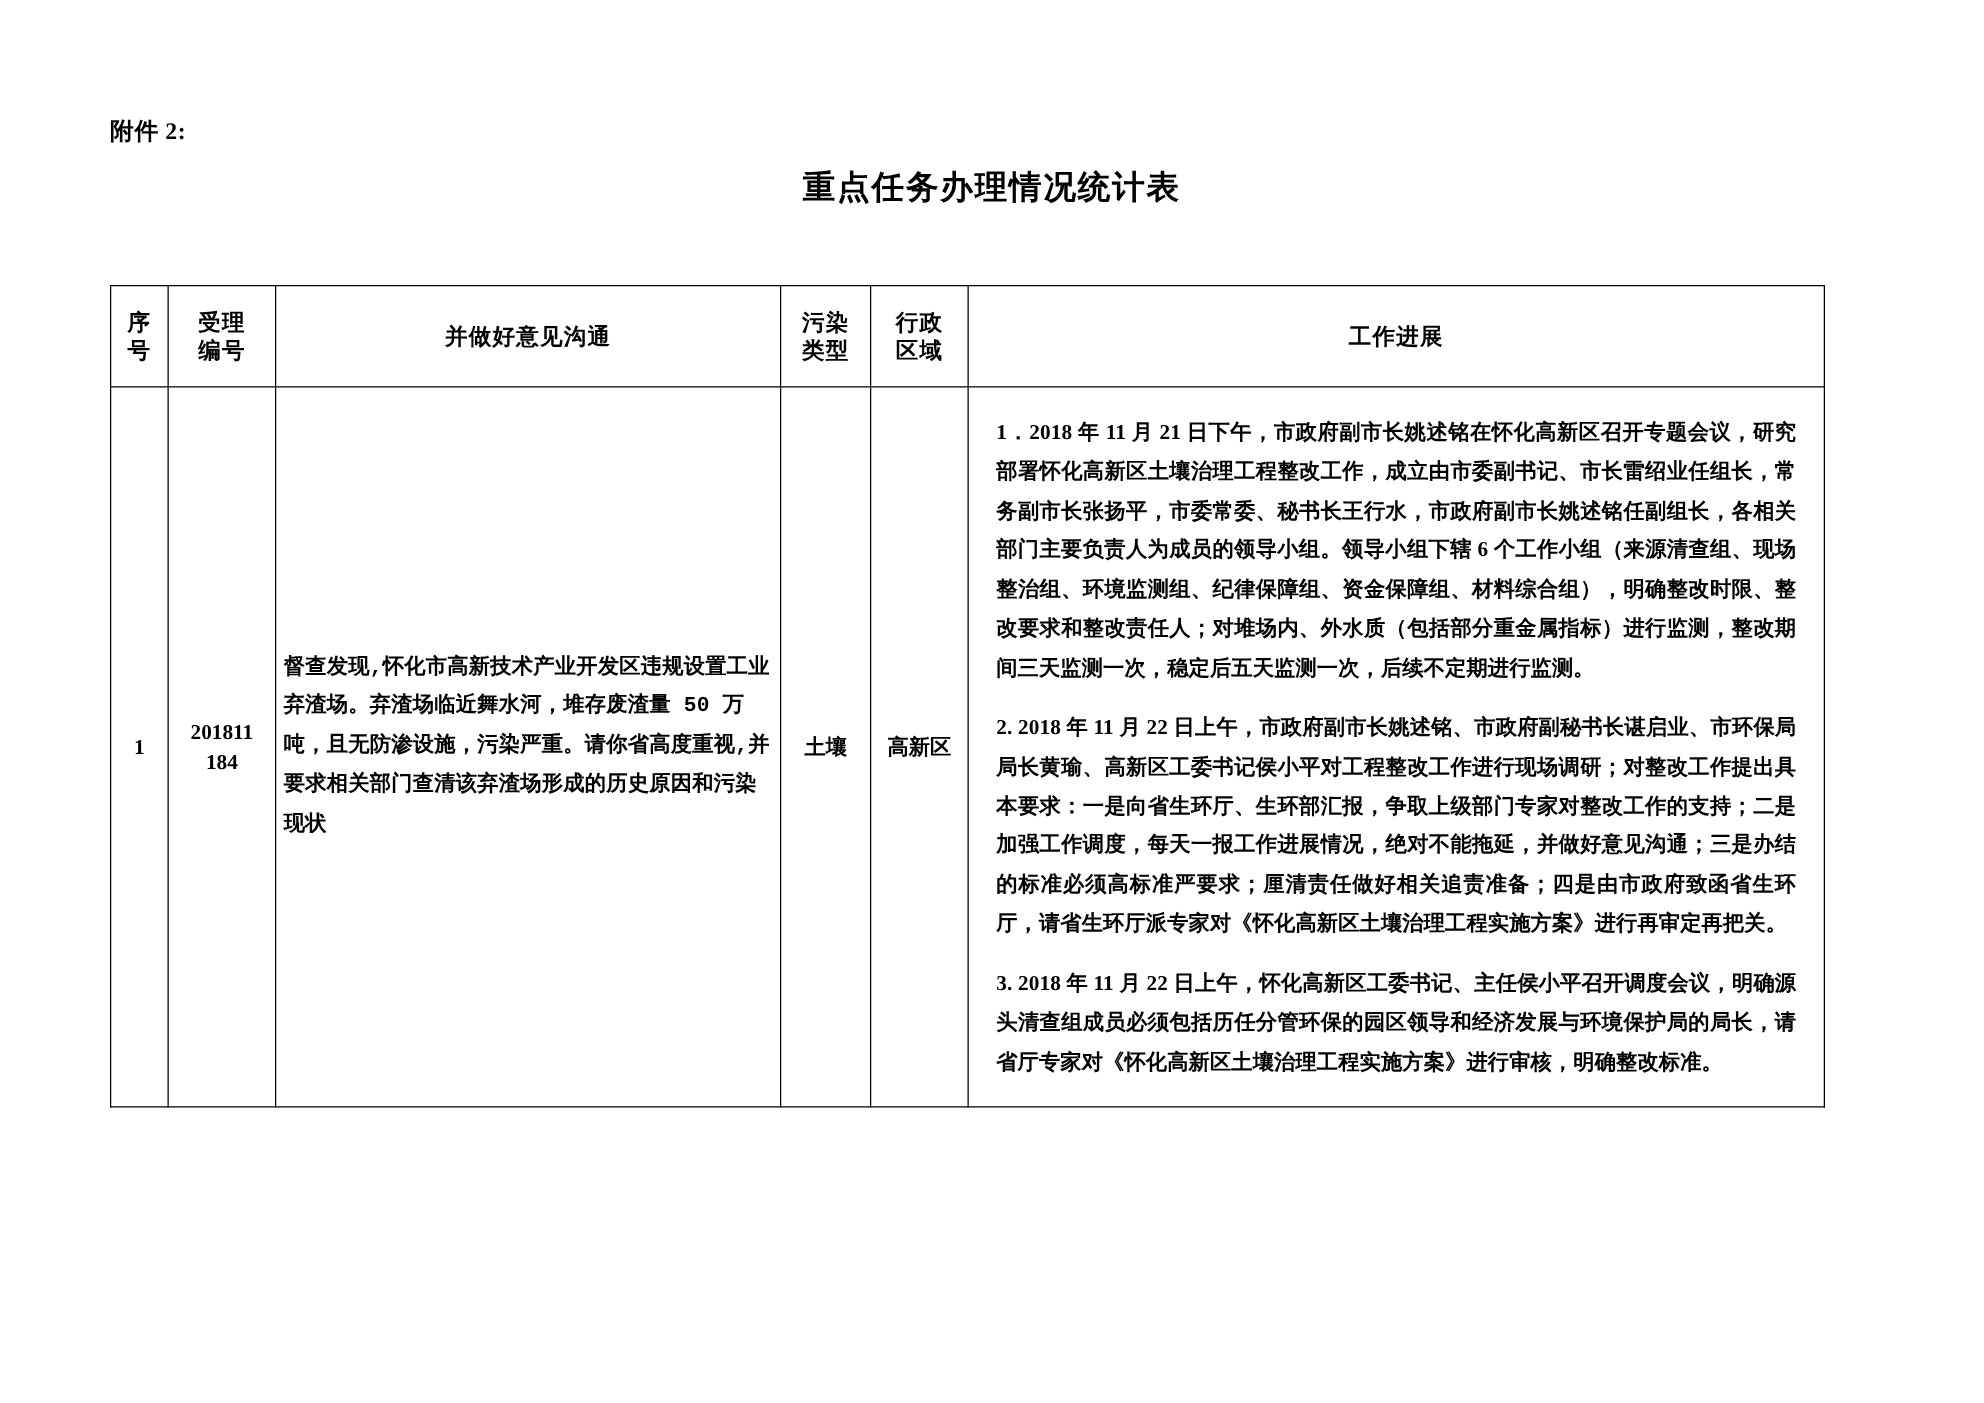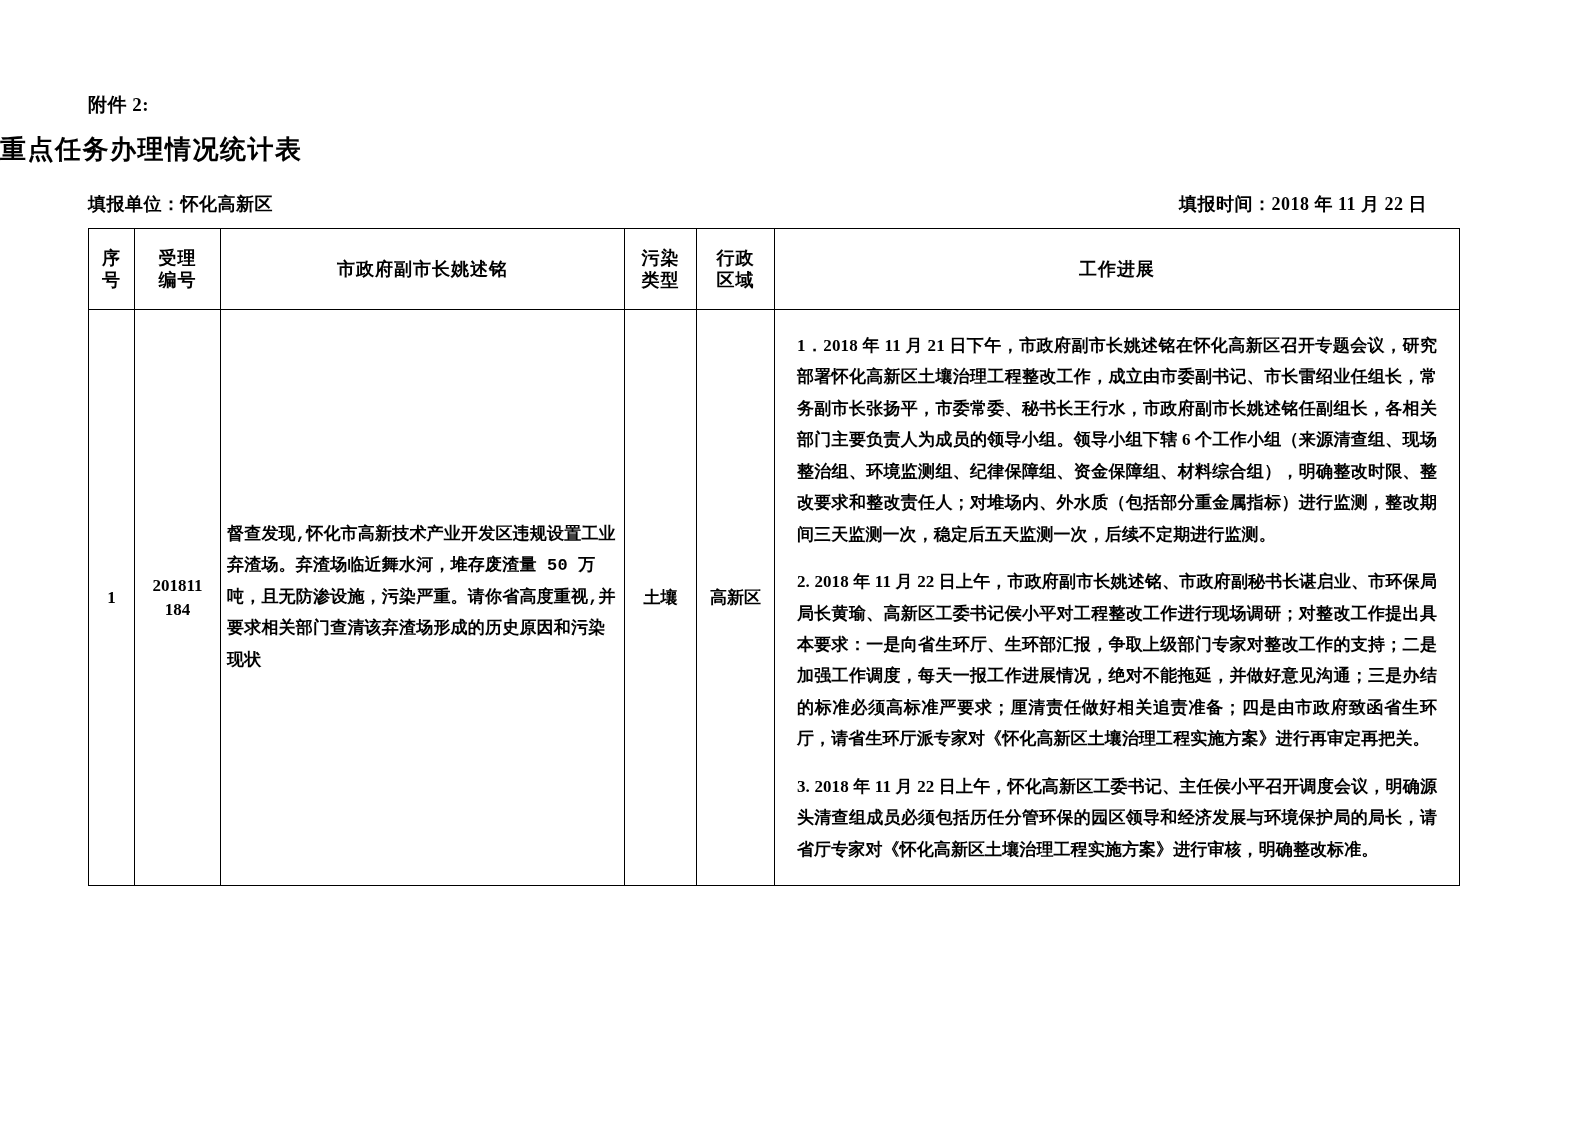--- a/index.html
+++ b/index.html
@@ -28,21 +28,21 @@
     top: 92px;
     font-size: 19px;
     font-weight: bold;
     letter-spacing: 0.5px;
   }
   .doc-title {
     position: absolute;
     left: 0;
     right: 0;
     top: 132px;
-    text-align: left;
+    text-align: center;
     font-size: 26px;
     font-weight: bold;
     letter-spacing: 1.5px;
   }
   .meta-row {
     position: absolute;
     left: 88px;
     right: 88px;
     top: 192px;
     height: 26px;
@@ -126,45 +126,41 @@
 </style>
 </head>
 <body>
 
 <div class="page">
 
   <div class="attachment-label">附件 2:</div>
 
   <div class="doc-title">重点任务办理情况统计表</div>
 
-  <div class="meta-row">
-    <span class="meta-left">填报单位：怀化高新区</span>
-    <span class="meta-right">填报时间：2018 年 11 月 22 日</span>
-  </div>
 
   <table class="main-table">
     <colgroup>
       <col class="col-idx">
       <col class="col-code">
       <col class="col-desc">
       <col class="col-type">
       <col class="col-area">
       <col class="col-progress">
     </colgroup>
     <thead>
       <tr>
         <th>
           <span class="th-stack">序</span>
           <span class="th-stack">号</span>
         </th>
         <th>
           <span class="th-stack">受理</span>
           <span class="th-stack">编号</span>
         </th>
-        <th>市政府副市长姚述铭</th>
+        <th>并做好意见沟通</th>
         <th>
           <span class="th-stack">污染</span>
           <span class="th-stack">类型</span>
         </th>
         <th>
           <span class="th-stack">行政</span>
           <span class="th-stack">区域</span>
         </th>
         <th>工作进展</th>
       </tr>

